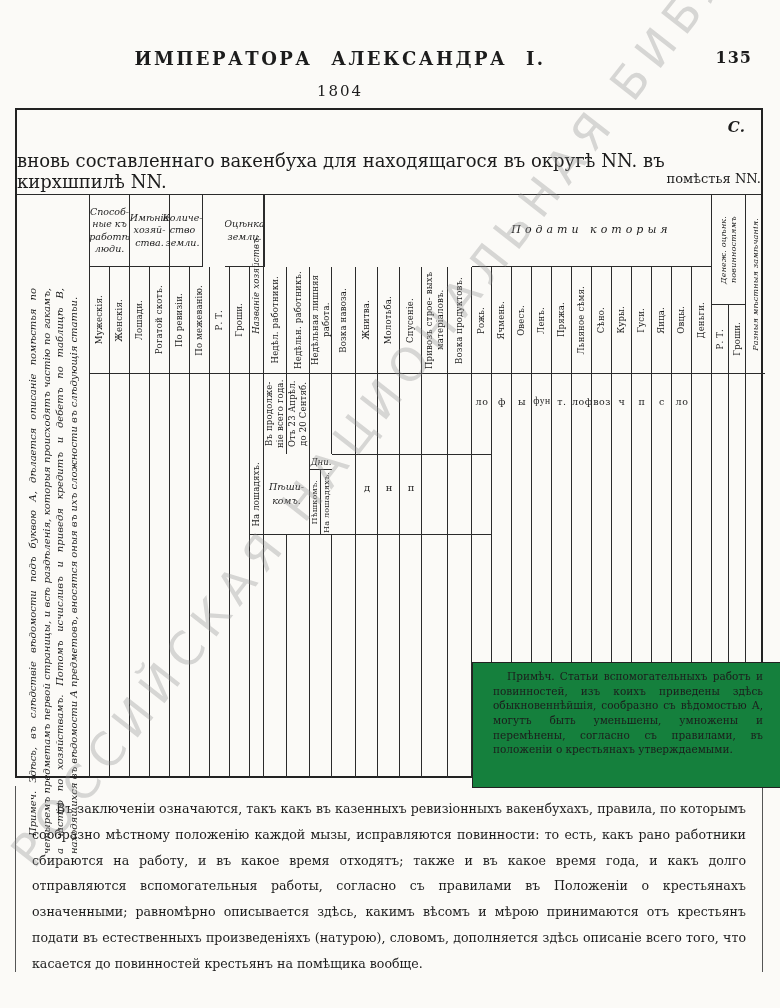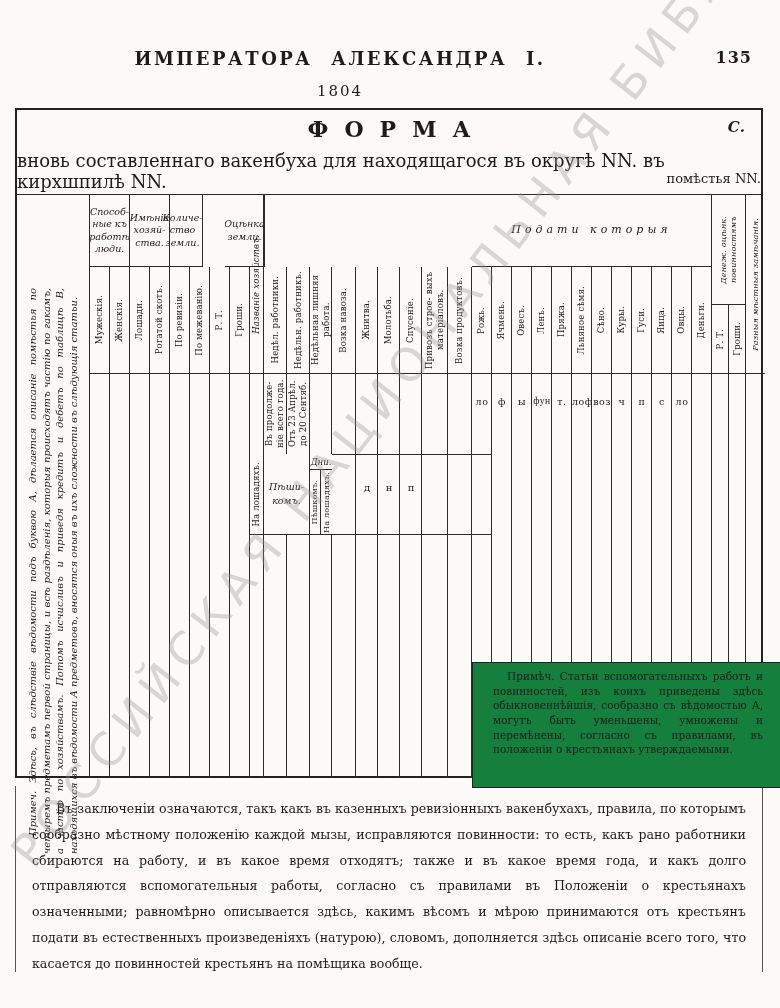--- a/index.html
+++ b/index.html
@@ -72,21 +72,20 @@
 
 <div class="abs h-title">ИМПЕРАТОРА АЛЕКСАНДРА I.</div>
 <div class="abs h-page">135</div>
 <div class="abs h-year">1804</div>
 
 <div class="abs watermark">РОССИЙСКАЯ НАЦИОНАЛЬНАЯ БИБЛИОТЕКА</div>
 
 <div class="abs ftable">
 
   <div class="abs title-block">
-    <div class="abs f-title">ФОРМА</div>
     <div class="abs f-corner">С.</div>
     <div class="abs f-sub1">вновь составленнаго вакенбуха для находящагося въ округѣ NN. въ кирхшпилѣ NN.</div>
     <div class="abs f-sub2">помѣстья NN.</div>
   </div>
 
   <div class="abs sidebar">
     <div class="abs side-rot">Примеч. Здѣсь, въ слѣдствіе вѣдомости подъ буквою А, дѣлается описаніе помѣстья по четыремъ предметамъ первой страницы, и всѣ раздѣленія, которыя происходятъ частію по гакамъ, а частію по хозяйствамъ. Потомъ исчисливъ и приведя кредитъ и дебетъ по таблицѣ В, находящихся въ вѣдомости А предметовъ, вносятся оныя въ ихъ сложности въ слѣдующія статьи.</div>
   </div>
 
   <div class="abs cell" style="left:73px;top:85px;width:40px;height:72px;justify-content:center;">

